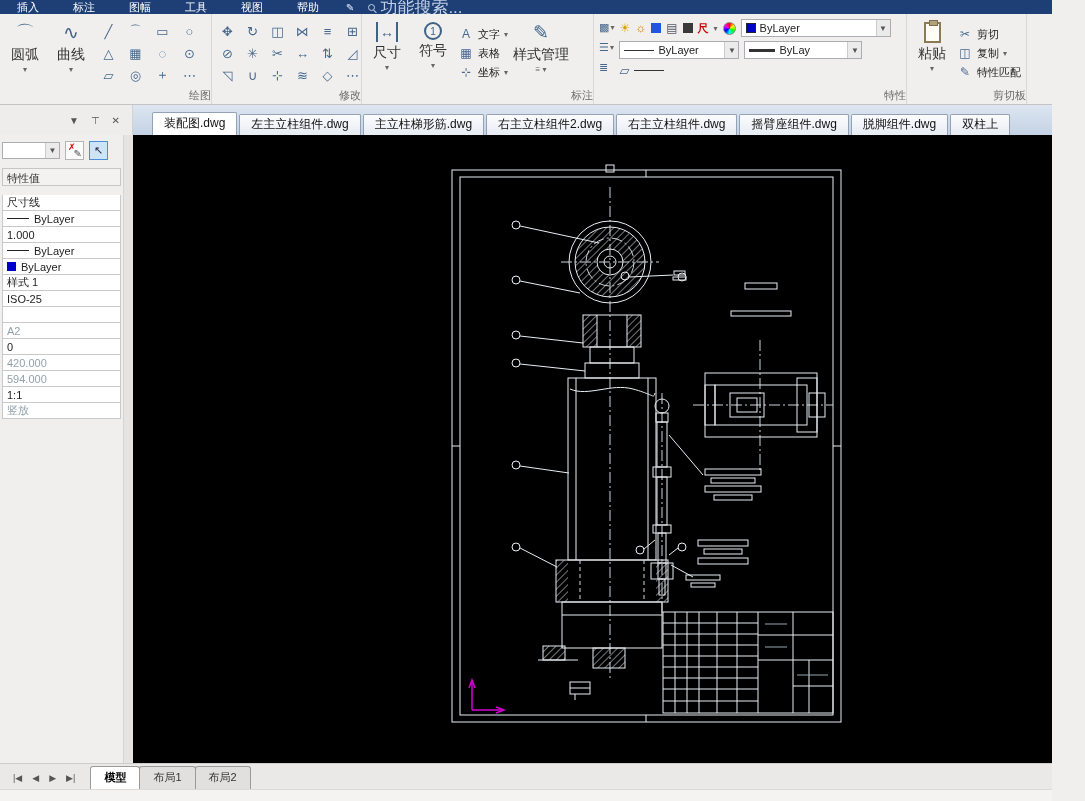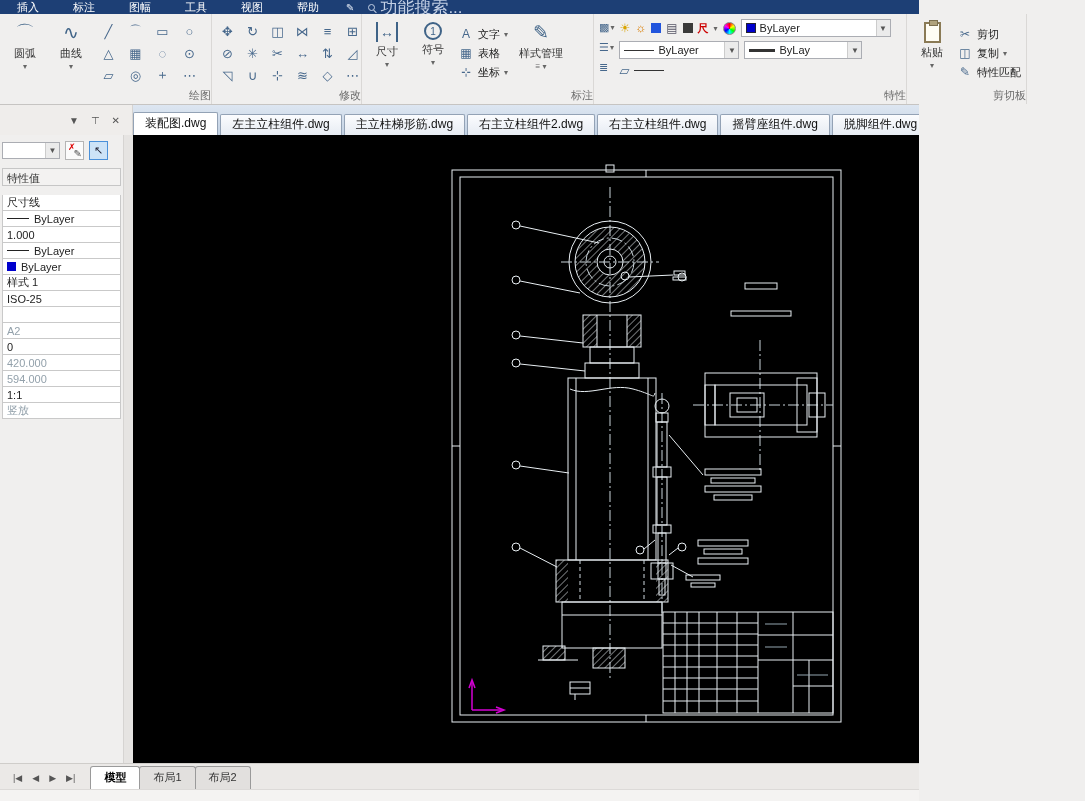--- a/index.html
+++ b/index.html
@@ -1,38 +1,38 @@
 <!DOCTYPE html>
 <html><head>
 <meta charset="utf-8">
 <style>
   *{margin:0;padding:0;box-sizing:border-box}
   html,body{width:1085px;height:801px;overflow:hidden;background:#f0efee;
     font-family:"Liberation Sans","DejaVu Sans",sans-serif;font-size:12px;color:#222}
-  .app{position:relative;width:919px;height:801px}
+  .app{position:relative;width:1052px;height:801px}
 
   
   .menubar{position:absolute;left:0;top:0;width:100%;height:14px;background:#1d3f75;
     display:flex;align-items:center;color:#fff;overflow:hidden}
   .menu-item{padding:0 17px;font-size:11px;line-height:14px;cursor:default;white-space:nowrap}
   .edit-glyph{font-size:10px;margin:0 10px;color:#e8eef8}
   .search{display:flex;align-items:center;gap:5px;margin-left:4px;color:#c2cfe4;font-size:17px}
   .mag{width:7px;height:7px;border:1px solid #c2cfe4;border-radius:50%;position:relative;flex:0 0 auto}
   .mag::after{content:"";position:absolute;width:4px;height:1px;background:#c2cfe4;transform:rotate(45deg);right:-3px;bottom:-2px}
 
   
   .ribbon{position:absolute;left:0;top:14px;width:100%;height:91px;background:#f0efee;
     border-bottom:1px solid #c6c4c2;display:flex}
   .rgroup{height:100%;border-right:1px solid #dad8d6;display:flex;flex-direction:column;flex:0 0 auto}
   .gbody{flex:1;display:flex;align-items:stretch;padding:3px 4px 0 4px;gap:4px}
   .glabel{height:15px;text-align:right;font-size:11px;color:#6b6b6b;line-height:13px}
   .bigbtn{width:42px;display:flex;flex-direction:column;align-items:center;padding-top:5px;gap:2px;border-radius:2px;cursor:default}
   .bigbtn.wide{width:58px}
   .bb-icon{font-size:19px;line-height:22px;color:#3f6387}
-  .bb-label{font-size:11px;color:#333;white-space:nowrap}
+  .bb-label{font-size:14px;color:#333;white-space:nowrap}
   .caret{font-size:8px;color:#666;line-height:7px}
   .tgrid{display:grid;grid-auto-rows:21px;align-content:center;gap:1px 2px}
   .cols4{grid-template-columns:repeat(4,25px)}
   .cols6{grid-template-columns:repeat(6,23px)}
   .ti{display:flex;align-items:center;justify-content:center;font-size:13px;color:#47688c;cursor:default}
   .smallcol{display:flex;flex-direction:column;justify-content:center;gap:4px}
   .srow{display:flex;align-items:center;gap:4px;font-size:11px;white-space:nowrap;cursor:default}
   .si{width:16px;text-align:center;color:#47688c;font-size:12px}
   .dim-icon{border-left:2px solid #3f6387;border-right:2px solid #3f6387;padding:0 2px;font-size:14px;color:#3f6387;line-height:20px}
   .sym-icon{width:18px;height:18px;border:2px solid #3f6387;border-radius:50%;font-size:10px;display:flex;align-items:center;justify-content:center;color:#3f6387}
@@ -56,21 +56,21 @@
   .bulb{color:#d9a400;font-size:12px}
   .sun{color:#d97c00;font-size:12px}
   .prn{color:#556;font-size:12px}
 
   
   .tabrow{position:absolute;left:0;top:105px;width:100%;height:30px;
     background:linear-gradient(#dde6f1,#c3d2e4);display:flex;align-items:flex-end}
   .palette-head{width:133px;height:100%;background:#efedeb;border-right:1px solid #d5d3d1;
     display:flex;align-items:center;justify-content:flex-end;gap:12px;padding-right:12px;color:#555;font-size:10px}
   .ph-ic{cursor:default}
-  .doctabs{flex:1;display:flex;align-items:flex-end;height:100%;overflow:hidden;padding-left:0}
+  .doctabs{flex:1;display:flex;align-items:flex-end;height:100%;overflow:hidden;padding-left:19px}
   .dtab{height:21px;line-height:19px;padding:0 11px;font-size:12px;color:#111;white-space:nowrap;
     background:linear-gradient(#fbfcfe,#e7ecf3);border:1px solid #93a2b5;border-bottom:none;margin-right:2px;border-radius:2px 2px 0 0;cursor:default}
   .dtab.active{background:#fff;height:23px;line-height:21px}
 
   
   .main{position:absolute;left:0;top:135px;width:100%;height:628px;display:flex}
   .palette{width:123px;background:#f0efee;padding:5px 2px 0 2px}
   .splitter{width:10px;background:#e6e4e2;border-left:1px solid #d6d4d2;cursor:ew-resize}
   .canvas{flex:1;background:#000;position:relative;overflow:hidden}
   .canvas svg{position:absolute;left:0;top:0;width:952px;height:628px}

